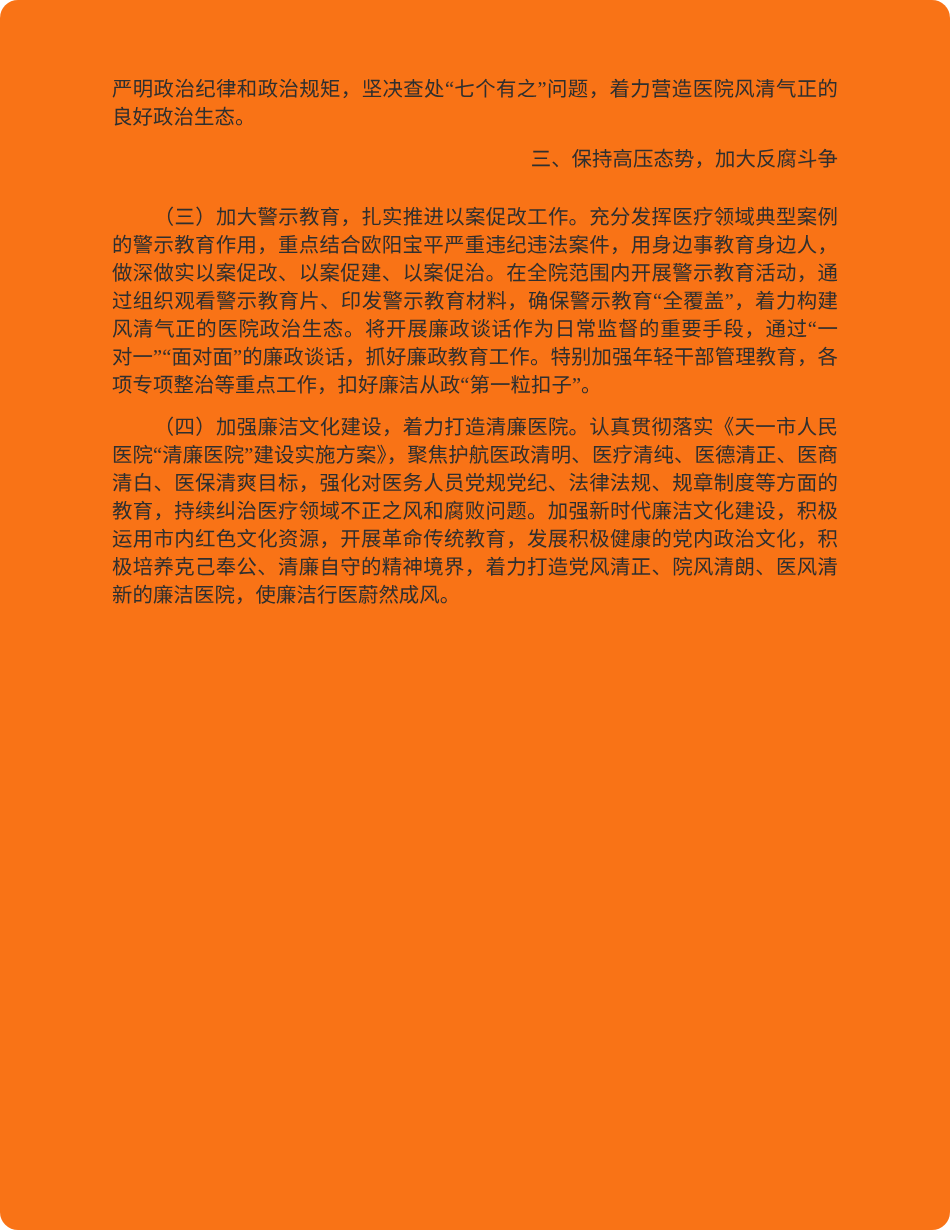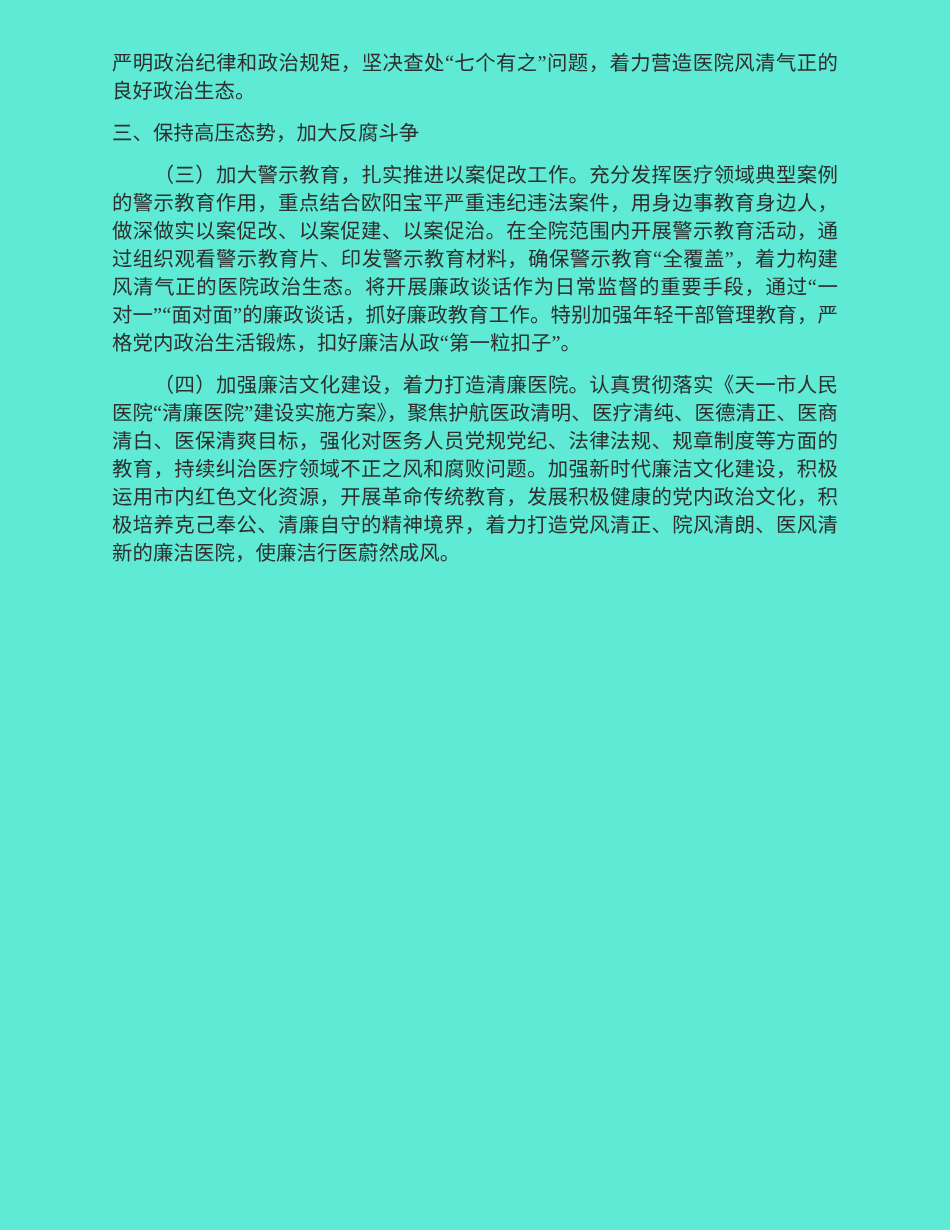--- a/index.html
+++ b/index.html
@@ -13,22 +13,23 @@
     height: 1230px;
     overflow: hidden;
     font-family: "Liberation Serif", "DejaVu Serif", serif;
     color: #2f2f2f;
     -webkit-font-smoothing: antialiased;
   }
   .page {
     box-sizing: border-box;
     width: 950px;
     height: 1230px;
-    padding: 49px 112px 0 112px;
-    background: #5eead4;
+    padding: 75px 112px 0 112px;
+    background: #f97316;
+    border-radius: 18px;
   }
   .doc-body {
     width: 726px;
   }
   .para {
     margin: 0 0 14px 0;
     font-size: 20.4px;
     line-height: 28px;
     text-align: justify;
     text-justify: inter-ideograph;
@@ -37,41 +38,41 @@
     word-break: break-all;
     color: #2f2f2f;
   }
   .para.cont {
     text-indent: 0;
   }
   .para.indent {
     text-indent: 2.05em;
   }
   .heading {
-    margin: 0 0 14px 0;
+    margin: 0 0 30px 0;
     font-size: 20.4px;
     line-height: 28px;
     text-indent: 0;
     letter-spacing: 0.1px;
     color: #2f2f2f;
     font-weight: normal;
-    text-align: left;
+    text-align: right;
   }
 </style>
 </head>
 <body>
 
 <div class="page">
   <div class="doc-body">
 
     <p class="para cont">严明政治纪律和政治规矩，坚决查处“七个有之”问题，着力营造医院风清气正的良好政治生态。</p>
 
 
     <p class="heading">三、保持高压态势，加大反腐斗争</p>
 
 
 
-    <p class="para indent">（三）加大警示教育，扎实推进以案促改工作。充分发挥医疗领域典型案例的警示教育作用，重点结合欧阳宝平严重违纪违法案件，用身边事教育身边人，做深做实以案促改、以案促建、以案促治。在全院范围内开展警示教育活动，通过组织观看警示教育片、印发警示教育材料，确保警示教育“全覆盖”，着力构建风清气正的医院政治生态。将开展廉政谈话作为日常监督的重要手段，通过“一对一”“面对面”的廉政谈话，抓好廉政教育工作。特别加强年轻干部管理教育，严格党内政治生活锻炼，扣好廉洁从政“第一粒扣子”。</p>
+    <p class="para indent">（三）加大警示教育，扎实推进以案促改工作。充分发挥医疗领域典型案例的警示教育作用，重点结合欧阳宝平严重违纪违法案件，用身边事教育身边人，做深做实以案促改、以案促建、以案促治。在全院范围内开展警示教育活动，通过组织观看警示教育片、印发警示教育材料，确保警示教育“全覆盖”，着力构建风清气正的医院政治生态。将开展廉政谈话作为日常监督的重要手段，通过“一对一”“面对面”的廉政谈话，抓好廉政教育工作。特别加强年轻干部管理教育，各项专项整治等重点工作，扣好廉洁从政“第一粒扣子”。</p>
 
     <p class="para indent">（四）加强廉洁文化建设，着力打造清廉医院。认真贯彻落实《天一市人民医院“清廉医院”建设实施方案》，聚焦护航医政清明、医疗清纯、医德清正、医商清白、医保清爽目标，强化对医务人员党规党纪、法律法规、规章制度等方面的教育，持续纠治医疗领域不正之风和腐败问题。加强新时代廉洁文化建设，积极运用市内红色文化资源，开展革命传统教育，发展积极健康的党内政治文化，积极培养克己奉公、清廉自守的精神境界，着力打造党风清正、院风清朗、医风清新的廉洁医院，使廉洁行医蔚然成风。</p>
 
   </div>
 </div>
 
 </body></html>

